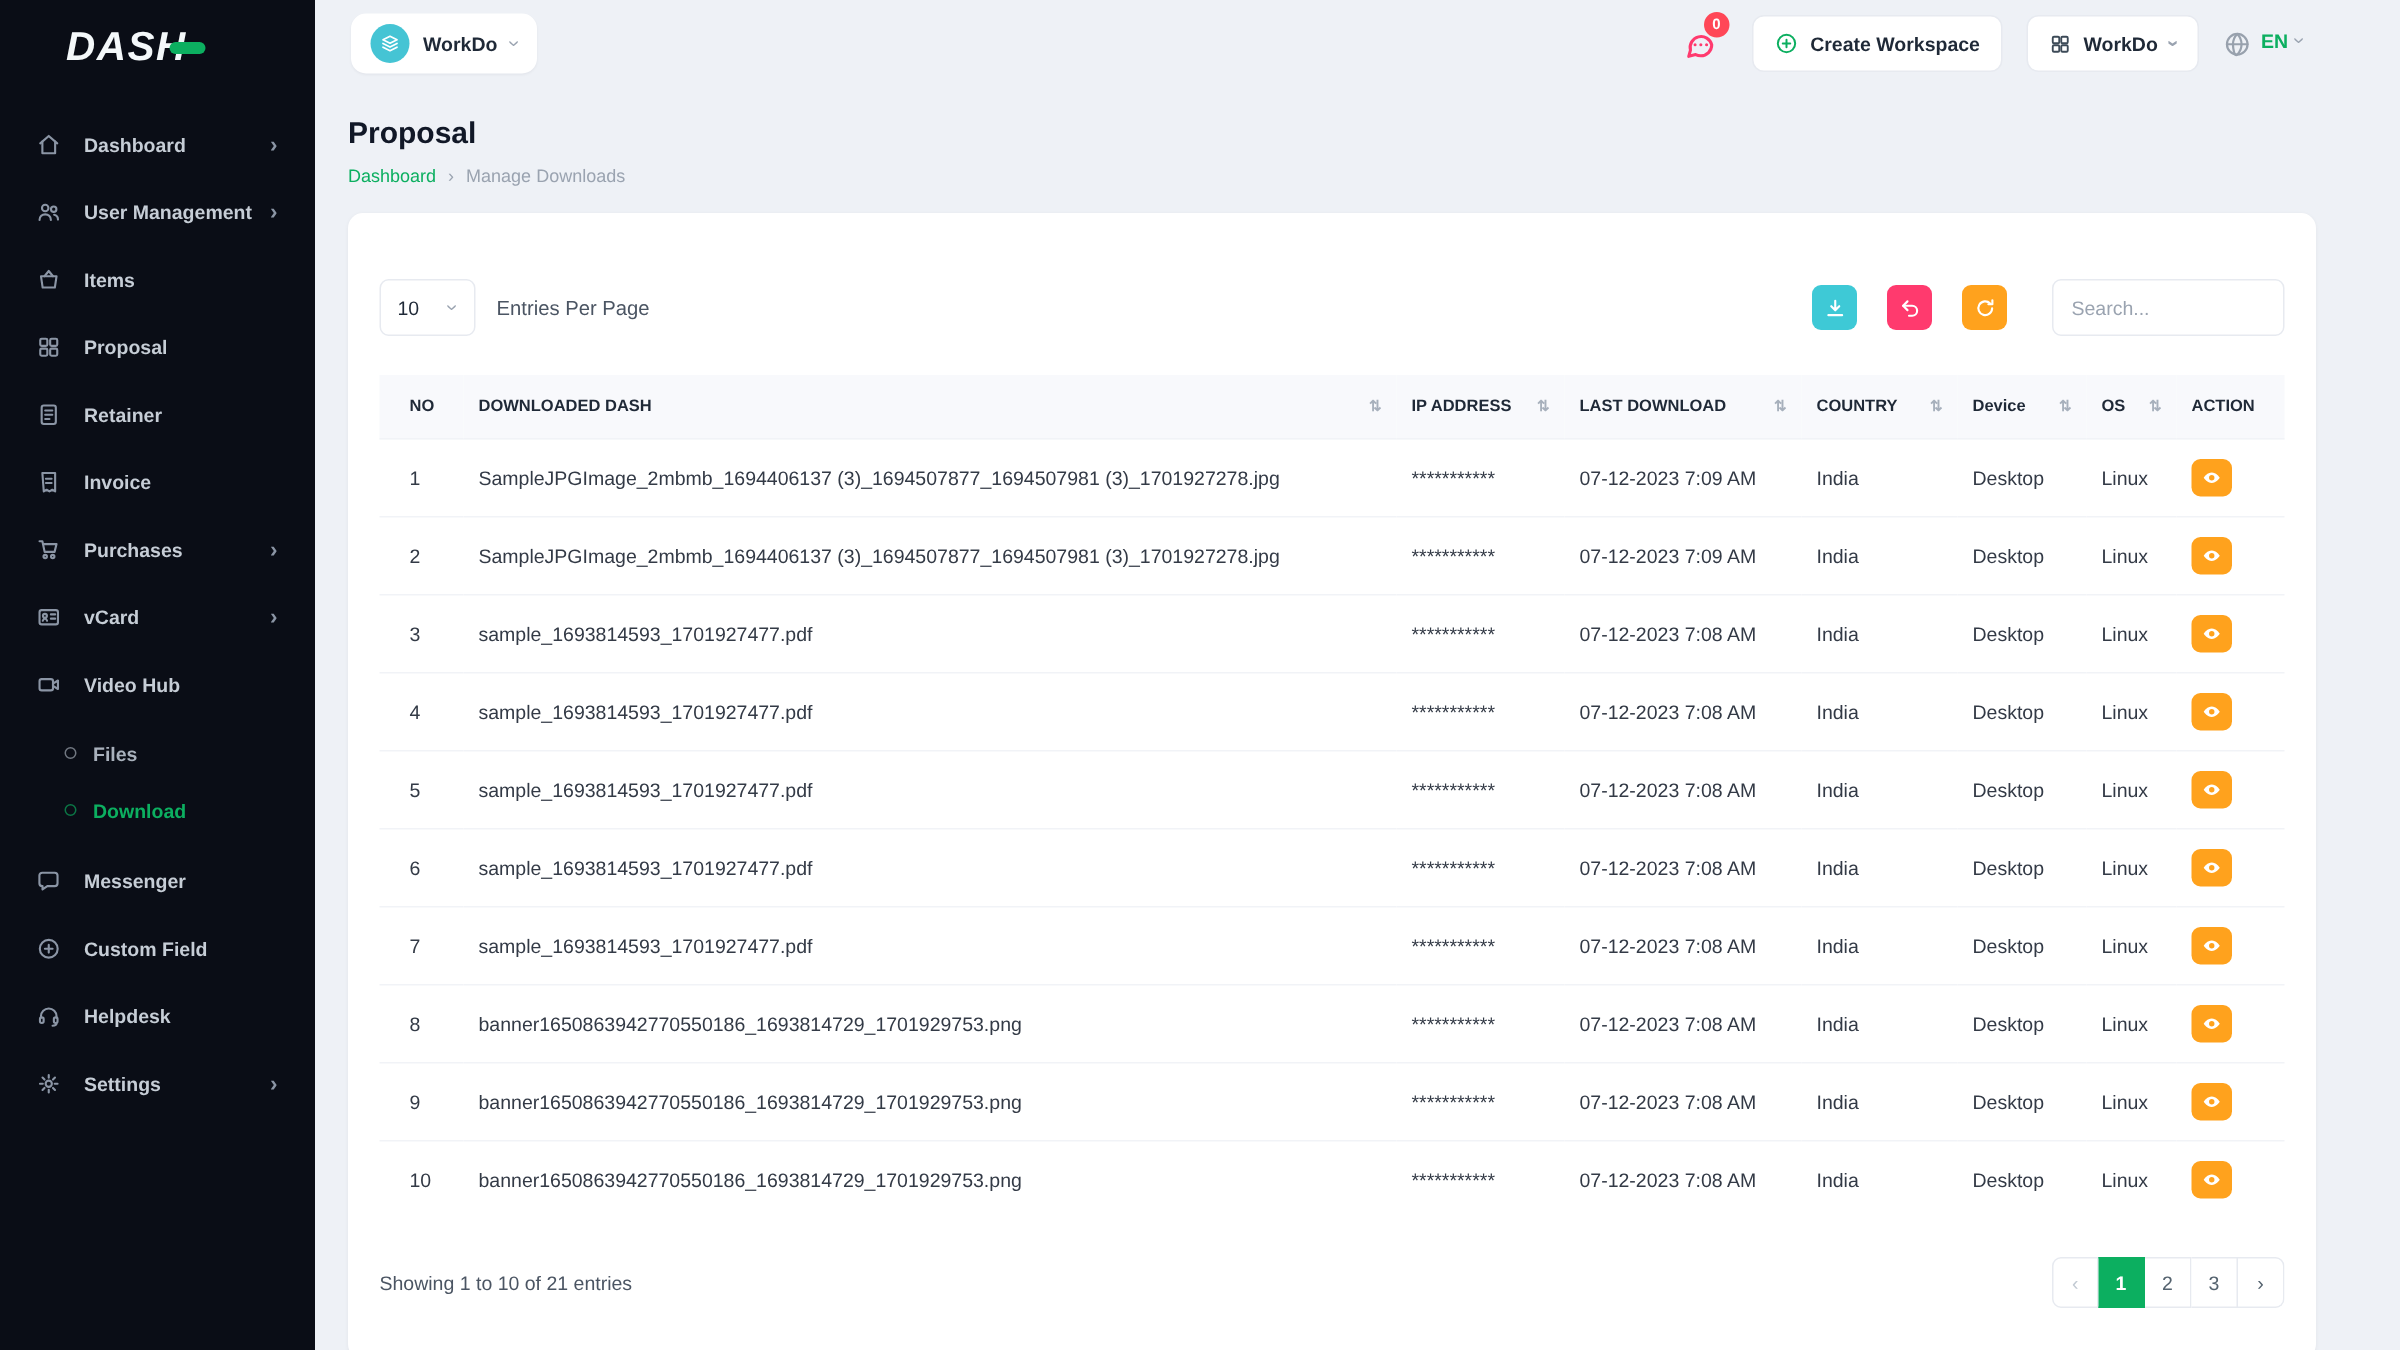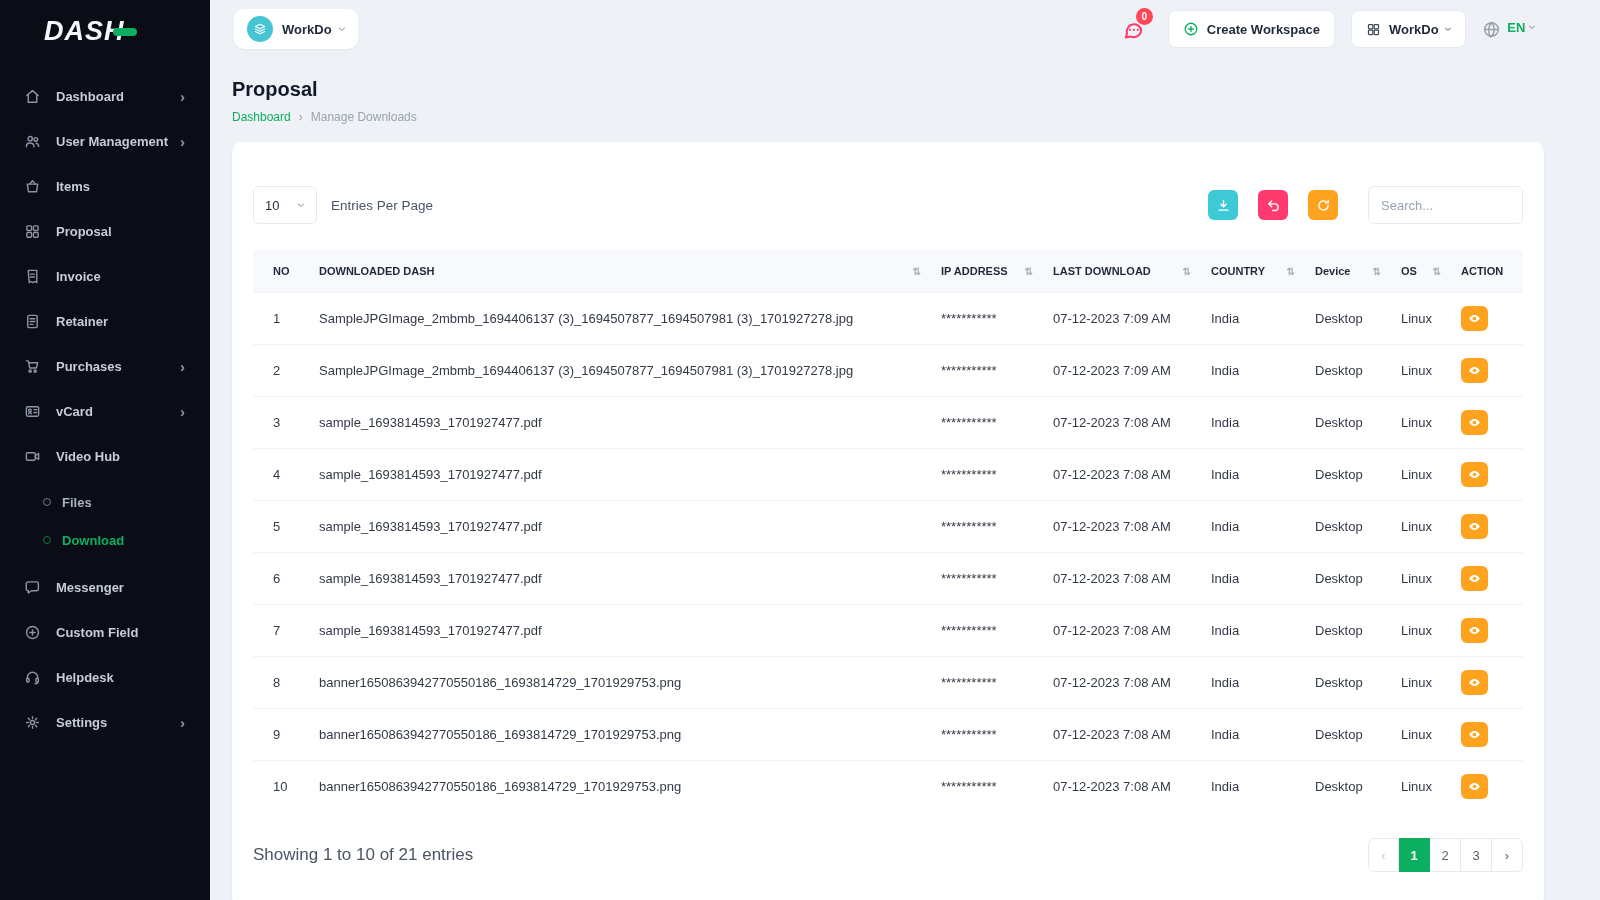--- a/index.html
+++ b/index.html
@@ -82,21 +82,21 @@
   col.c-device{width:86px} col.c-os{width:60px} col.c-action{width:72px}
   thead th { background:#f8f9fc; font-size:11px; font-weight:700; color:#1f2937; text-align:left; padding:15px 10px; white-space:nowrap; }
   thead th:first-child, tbody td:first-child { padding-left:20px; }
   .th-inner { display:flex; align-items:center; justify-content:space-between; gap:6px; }
   .sort-icon { color:#a7b0bc; font-size:10px; cursor:pointer; }
   tbody td { padding:13px 10px; font-size:13px; color:#333a46; border-top:1px solid #f1f3f7; white-space:nowrap; overflow:hidden; }
   .eye-btn { width:27px; height:25px; border-radius:6px; background:#ffa21d; color:#fff; display:flex; align-items:center; justify-content:center; cursor:pointer; }
   .eye-btn svg { width:13px; height:13px; }
 
   .table-footer { display:flex; align-items:center; margin-top:26px; }
-  .showing { font-size:17px; color:#4b5563; }
+  .showing { font-size:13px; color:#4b5563; }
   .pagination { margin-left:auto; display:flex; }
   .page-btn { min-width:31px; height:34px; padding:0 10px; background:#fff; border:1px solid #e7eaf0; border-left-width:0;
     font-size:13px; color:#55636f; display:flex; align-items:center; justify-content:center; cursor:pointer; }
   .page-btn:first-child { border-left-width:1px; border-radius:6px 0 0 6px; }
   .page-btn:last-child { border-radius:0 6px 6px 0; }
   .page-btn.active { background:#0caf60; border-color:#0caf60; color:#fff; font-weight:700; }
   .page-btn.prev { color:#c2cad3; }
 </style>
 </head>
 <body>
@@ -145,34 +145,34 @@
             <rect x="10" y="3" width="5" height="5" rx="1"></rect>
             <rect x="3" y="10" width="5" height="5" rx="1"></rect>
             <rect x="10" y="10" width="5" height="5" rx="1"></rect>
           </svg>
         </span>
         <span class="nav-label">Proposal</span>
       </a>
       <a class="nav-item">
         <span class="nav-icon">
           <svg viewBox="0 0 18 18" fill="none" stroke="currentColor" stroke-width="1.5" stroke-linecap="round" stroke-linejoin="round">
+            <rect x="4" y="2.5" width="10" height="13" rx="1.5"></rect>
+            <path d="M6.5 6h5M6.5 9h5M6.5 12h3"></path>
+          </svg>
+        </span>
+        <span class="nav-label">Retainer</span>
+      </a>
+      <a class="nav-item">
+        <span class="nav-icon">
+          <svg viewBox="0 0 18 18" fill="none" stroke="currentColor" stroke-width="1.5" stroke-linecap="round" stroke-linejoin="round">
             <path d="M4.5 2.5h9v13l-2-1.2-2 1.2-2-1.2-2 1.2z"></path>
             <path d="M7 6.5h4M7 9.5h4"></path>
           </svg>
         </span>
         <span class="nav-label">Invoice</span>
-      </a>
-      <a class="nav-item">
-        <span class="nav-icon">
-          <svg viewBox="0 0 18 18" fill="none" stroke="currentColor" stroke-width="1.5" stroke-linecap="round" stroke-linejoin="round">
-            <rect x="4" y="2.5" width="10" height="13" rx="1.5"></rect>
-            <path d="M6.5 6h5M6.5 9h5M6.5 12h3"></path>
-          </svg>
-        </span>
-        <span class="nav-label">Retainer</span>
       </a>
       <a class="nav-item">
         <span class="nav-icon">
           <svg viewBox="0 0 18 18" fill="none" stroke="currentColor" stroke-width="1.5" stroke-linecap="round" stroke-linejoin="round">
             <path d="M2.5 3h2l1.6 7.5h7l1.4-5.5H5.2"></path>
             <circle cx="6.5" cy="13.8" r="1.2"></circle>
             <circle cx="11.8" cy="13.8" r="1.2"></circle>
           </svg>
         </span>
         <span class="nav-label">Purchases</span>

